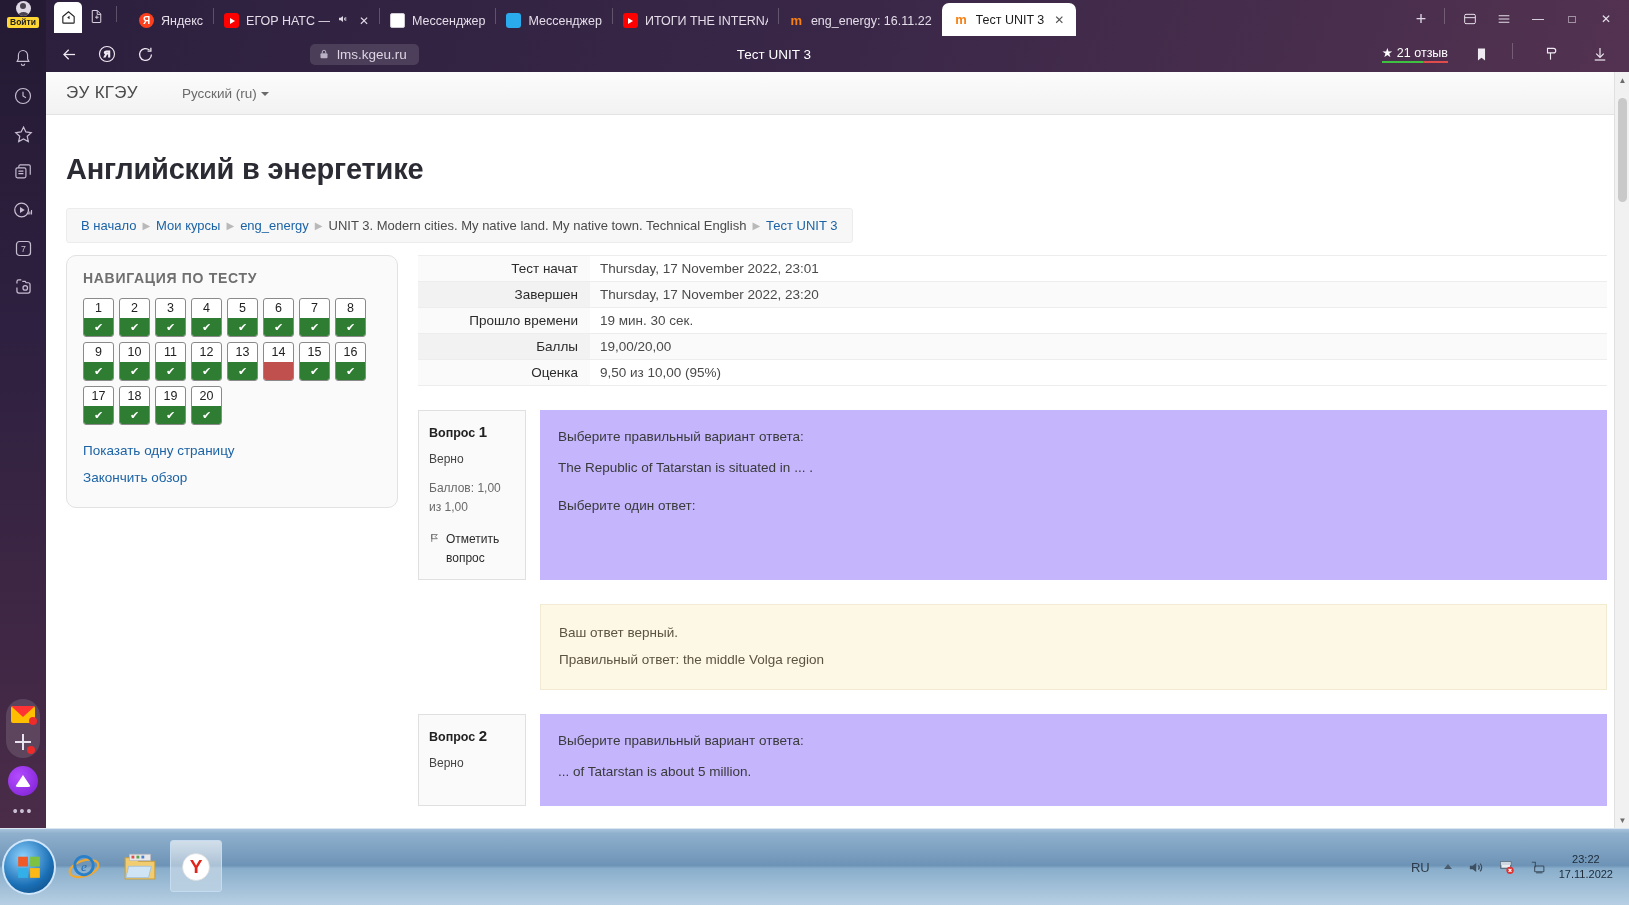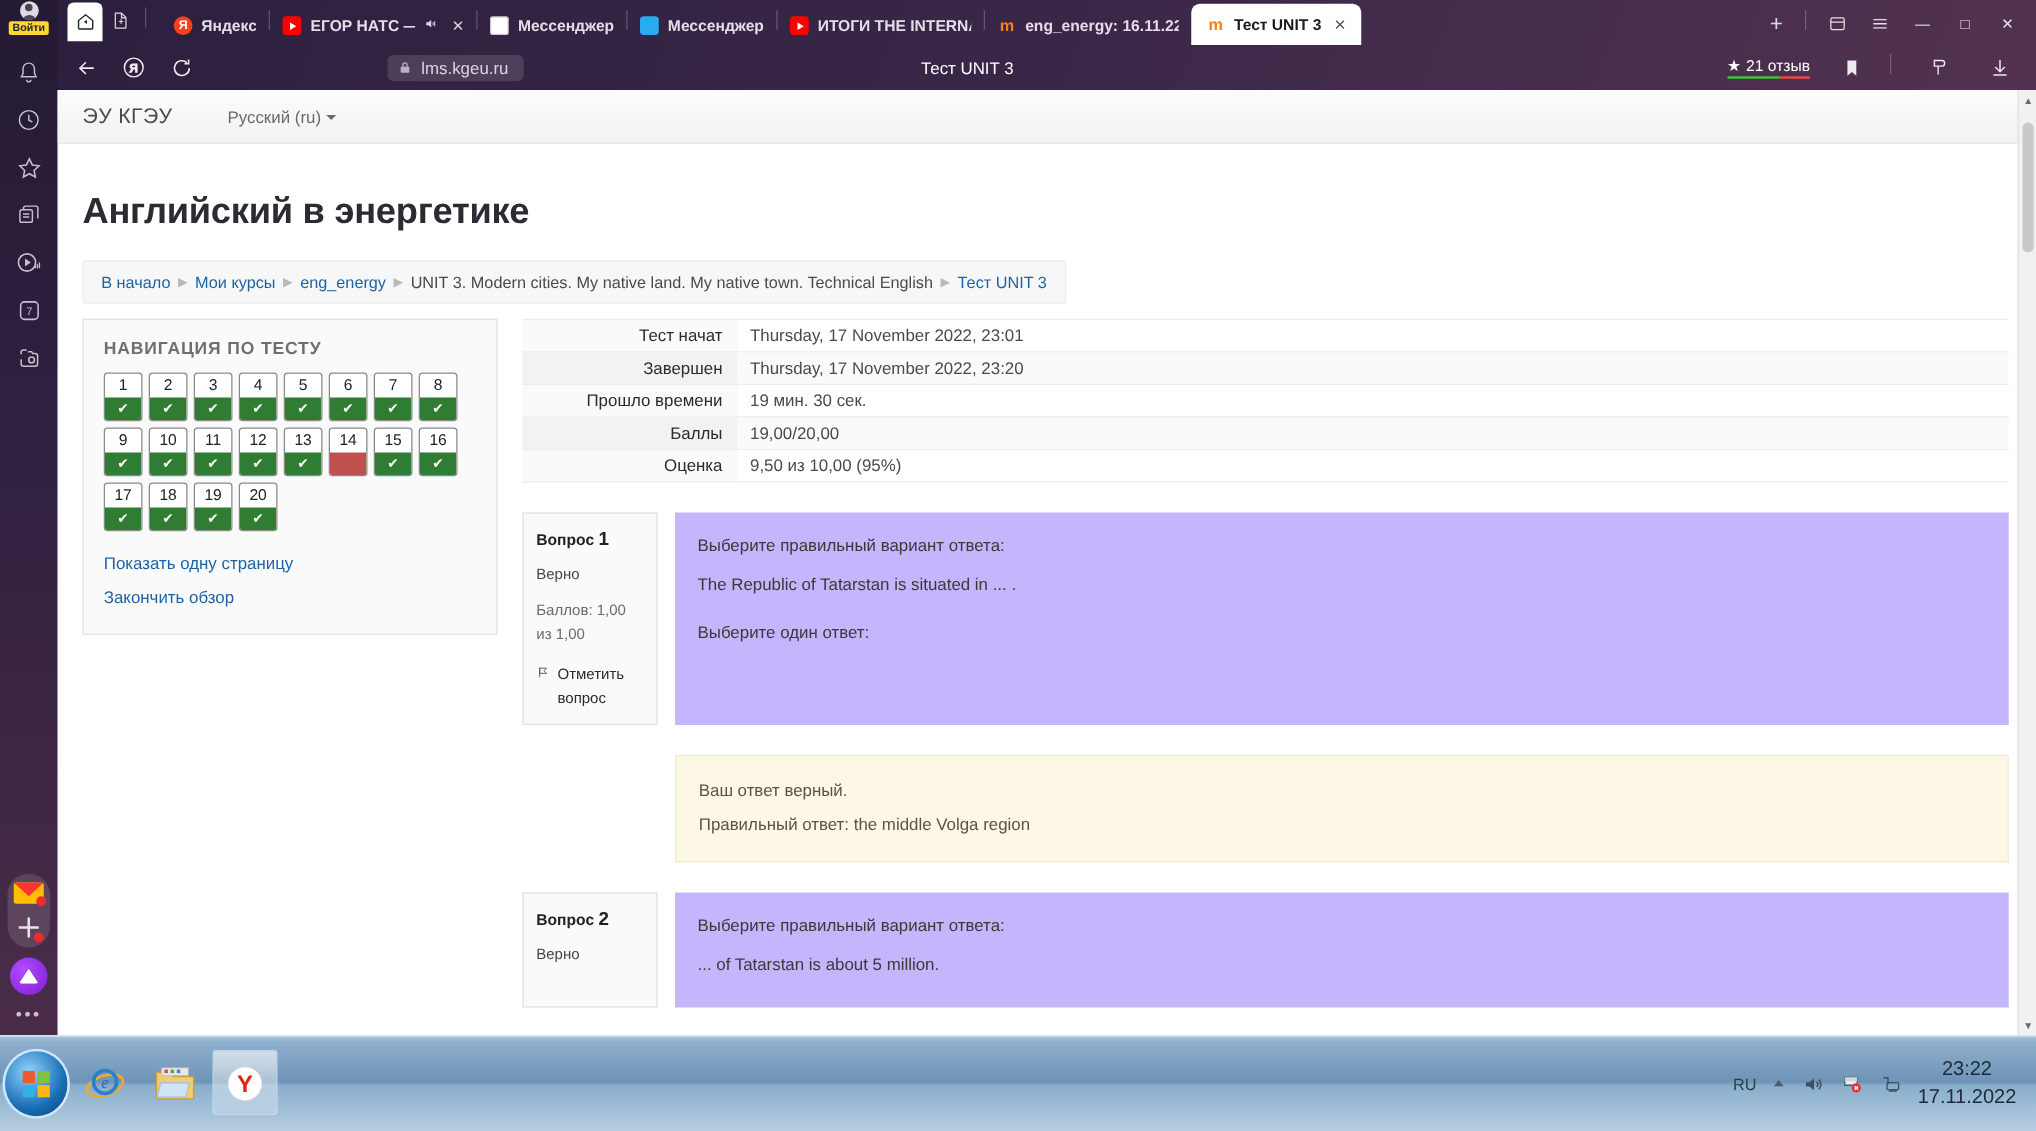--- a/index.html
+++ b/index.html
@@ -80,21 +80,21 @@
     display:flex; align-items:center; justify-content:center;
   }
   .tab-newwin { width:24px; height:24px; display:flex; align-items:center; justify-content:center; margin-bottom:3px; }
   .tsep { width:1px; height:16px; background:rgba(255,255,255,.22); margin:0 6px 7px 6px; }
   .tabs { display:flex; align-items:flex-end; flex: 1; min-width:0; }
   .tab {
     height: 31px; display:flex; align-items:center; gap:7px;
     padding: 0 10px; color:#e4dde9; font-size: 12.5px; white-space:nowrap;
     max-width: 165px; overflow:hidden; position:relative; margin-bottom:0;
   }
-  .tab .tab-title { overflow:hidden; text-overflow:clip;font-weight:bold; }
+  .tab .tab-title { overflow:hidden; text-overflow:clip; }
   .tab.active {
     background:#fff; color:#1b1b1b; border-radius: 7px 7px 0 0; max-width:190px;
     padding: 0 12px; height: 33px;
   }
   .tab-sep { width:1px; height:16px; background:rgba(255,255,255,.22); align-self:center; margin-bottom:7px; }
   .fav { width:15px; height:15px; border-radius:3px; flex:0 0 auto; display:flex; align-items:center; justify-content:center; font-size:10px; color:#fff; }
   .fav.yt { background:#ff0000; }
   .fav.yt::after { content:''; width:0;height:0;border-left:5px solid #fff;border-top:3.5px solid transparent;border-bottom:3.5px solid transparent; margin-left:1px;}
   .fav.tg { background:#2aabee; }
   .fav.doc { background:#fff; border:1px solid #cfc9d4; border-radius:2px; }
@@ -162,21 +162,21 @@
   }
   .bc-link { color:#1c63a6; }
   .bc-static { color:#4a4a4a; }
   .bc-sep { color:#b9b9b9; font-size:10px; }
 
   .cols { display:flex; gap: 0; margin-top: 12px; }
   .leftcol { width: 372px; padding-left: 20px; }
   .rightcol { flex:1; padding-right: 22px; }
 
   .navblock {
-    border:1px solid #e2e2e2; border-radius:0; background:#fafafa;
+    border:1px solid #e2e2e2; border-radius:10px; background:#fafafa;
     padding: 14px 16px 22px 16px; width: 332px;
   }
   .navblock h3 {
     font-size: 14px; color:#6f6f6f; font-weight:bold; letter-spacing:.7px; margin-bottom: 12px;
   }
   .qgrid { display:flex; flex-wrap:wrap; gap:5px; width: 292px; }
   .qbtn {
     width: 31px; height: 39px; border:1px solid #8a8a8a; border-radius:3px;
     background:#fff; overflow:hidden; display:flex; flex-direction:column; cursor:pointer;
   }
@@ -247,21 +247,21 @@
     width:56px; height:62px; display:flex; align-items:center; justify-content:center; position:relative;
   }
   .tb-btn.active::before {
     content:''; position:absolute; inset:4px 2px 6px 2px; border:1px solid #c5dbef;
     border-radius:3px; background:linear-gradient(180deg, rgba(255,255,255,.62), rgba(255,255,255,.22));
   }
   .tb-tray {
     margin-left:auto; display:flex; align-items:center; gap:12px; padding-right:6px; height:100%;
   }
   .tray-lang { font-size:13px; color:#2d3b4a; }
-  .tray-clock { font-size:16px; color:#1d2a38; text-align:center; line-height:1.35; padding-right:10px; }
+  .tray-clock { font-size:11px; color:#1d2a38; text-align:center; line-height:1.35; padding-right:10px; }
   .tray-ic { display:flex; align-items:center; justify-content:center; }
 </style>
 </head>
 <body>
 
 <div class="browser">
 
   <div class="vsidebar">
     <div class="vs-login">
       <div class="vs-avatar"></div>

